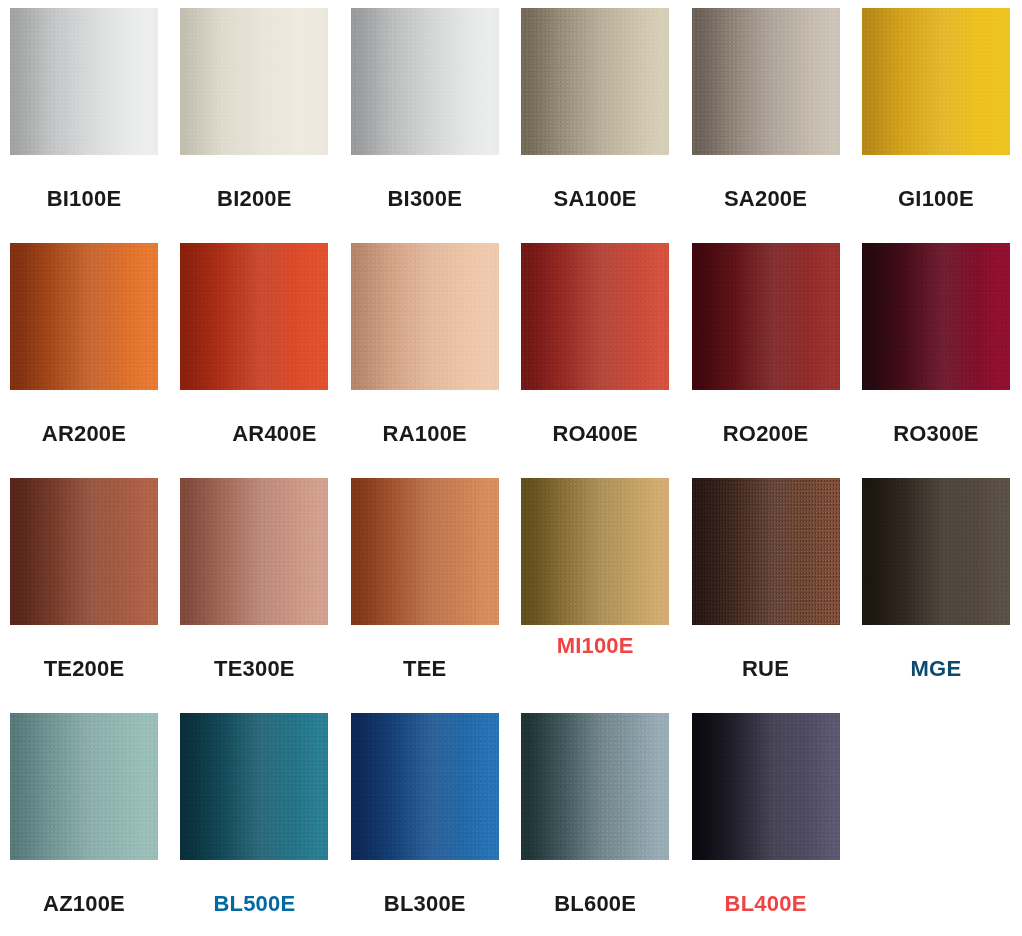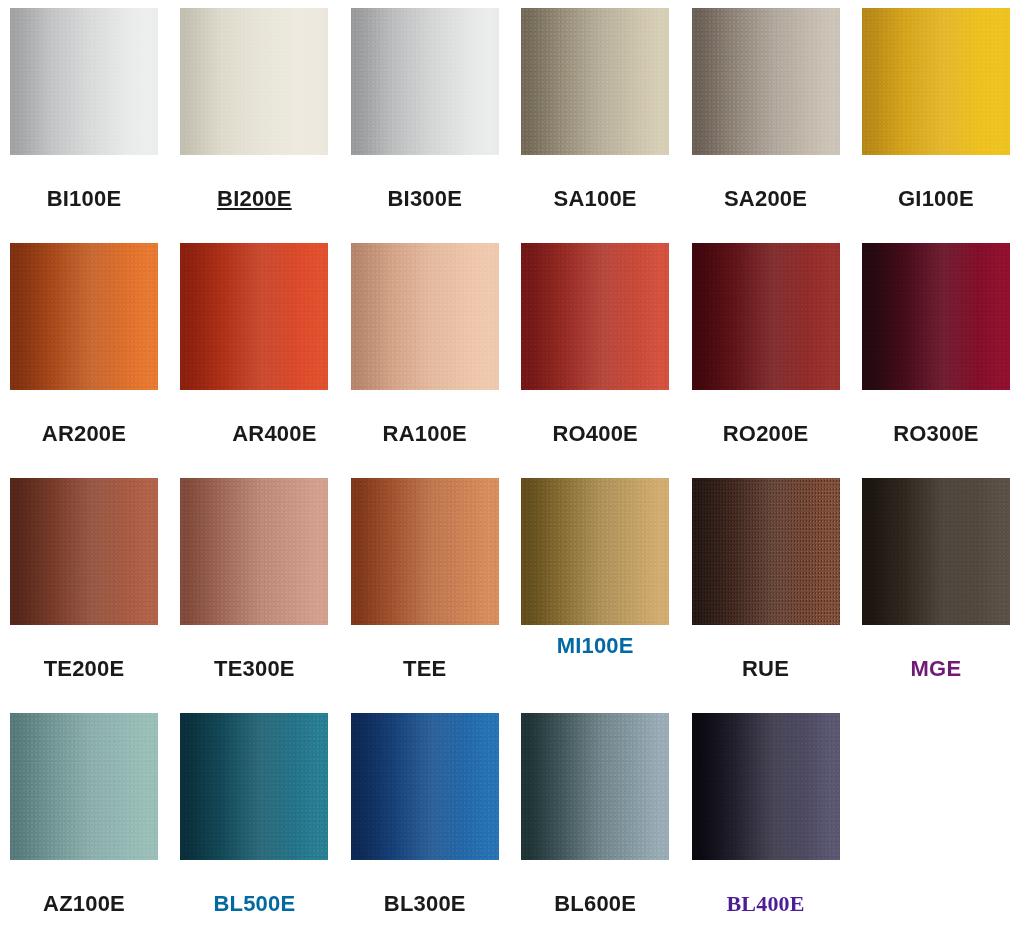--- a/index.html
+++ b/index.html
@@ -107,21 +107,21 @@
         <div class="chip-sheen"></div>
       </div>
       <div class="swatch-label" style="color: rgb(26, 26, 26);">BI100E</div>
     </div>
     <div class="swatch-cell">
       <div class="swatch-chip">
         <div class="chip-fill" style="background: linear-gradient(90deg, rgb(214, 210, 194) 0%, rgb(214, 210, 194) 6%, rgb(243, 239, 229) 94%, rgb(243, 239, 229) 100%);"></div>
         <div class="chip-texture"></div>
         <div class="chip-sheen"></div>
       </div>
-      <div class="swatch-label" style="color: rgb(26, 26, 26); text-decoration: underline;">BI200E</div>
+      <div class="swatch-label" style="color: rgb(26, 26, 26);">BI200E</div>
     </div>
     <div class="swatch-cell">
       <div class="swatch-chip">
         <div class="chip-fill" style="background: linear-gradient(90deg, rgb(167, 169, 170) 0%, rgb(167, 169, 170) 6%, rgb(242, 243, 243) 94%, rgb(242, 243, 243) 100%);"></div>
         <div class="chip-texture"></div>
         <div class="chip-sheen"></div>
       </div>
       <div class="swatch-label" style="color: rgb(26, 26, 26);">BI300E</div>
     </div>
     <div class="swatch-cell">
@@ -219,37 +219,37 @@
         <div class="chip-sheen"></div>
       </div>
       <div class="swatch-label" style="color: rgb(26, 26, 26);">TEE</div>
     </div>
     <div class="swatch-cell">
       <div class="swatch-chip">
         <div class="chip-fill" style="background: linear-gradient(90deg, rgb(106, 84, 32) 0%, rgb(106, 84, 32) 6%, rgb(215, 176, 114) 94%, rgb(215, 176, 114) 100%);"></div>
         <div class="chip-texture"></div>
         <div class="chip-sheen"></div>
       </div>
-      <div class="swatch-label" style="color: #0369a1; margin-top: 10px;">MI100E</div>
+      <div class="swatch-label" style="color: #ef4444; margin-top: 10px;">MI100E</div>
     </div>
     <div class="swatch-cell">
       <div class="swatch-chip rough">
         <div class="chip-fill" style="background: linear-gradient(90deg, rgb(42, 26, 22) 0%, rgb(42, 26, 22) 6%, rgb(122, 76, 56) 94%, rgb(122, 76, 56) 100%);"></div>
         <div class="chip-texture"></div>
         <div class="chip-sheen"></div>
       </div>
       <div class="swatch-label" style="color: rgb(26, 26, 26);">RUE</div>
     </div>
     <div class="swatch-cell">
       <div class="swatch-chip">
         <div class="chip-fill" style="background: linear-gradient(90deg, rgb(31, 24, 17) 0%, rgb(31, 24, 17) 6%, rgb(91, 81, 70) 94%, rgb(91, 81, 70) 100%);"></div>
         <div class="chip-texture"></div>
         <div class="chip-sheen"></div>
       </div>
-      <div class="swatch-label" style="color: #701a75;">MGE</div>
+      <div class="swatch-label" style="color: #0c4a6e;">MGE</div>
     </div>
     <div class="swatch-cell">
       <div class="swatch-chip">
         <div class="chip-fill" style="background: linear-gradient(90deg, rgb(95, 132, 132) 0%, rgb(95, 132, 132) 6%, rgb(157, 195, 189) 94%, rgb(157, 195, 189) 100%);"></div>
         <div class="chip-texture"></div>
         <div class="chip-sheen"></div>
       </div>
       <div class="swatch-label" style="color: rgb(26, 26, 26);">AZ100E</div>
     </div>
     <div class="swatch-cell">
@@ -275,15 +275,15 @@
         <div class="chip-sheen"></div>
       </div>
       <div class="swatch-label" style="color: rgb(26, 26, 26);">BL600E</div>
     </div>
     <div class="swatch-cell">
       <div class="swatch-chip">
         <div class="chip-fill" style="background: linear-gradient(90deg, rgb(12, 11, 18) 0%, rgb(12, 11, 18) 6%, rgb(91, 88, 114) 94%, rgb(91, 88, 114) 100%);"></div>
         <div class="chip-texture"></div>
         <div class="chip-sheen"></div>
       </div>
-      <div class="swatch-label" style="color: #4c1d95; font-family: Liberation Serif, serif;">BL400E</div>
+      <div class="swatch-label" style="color: #ef4444;">BL400E</div>
     </div>
   </main>
 
 </body></html>

